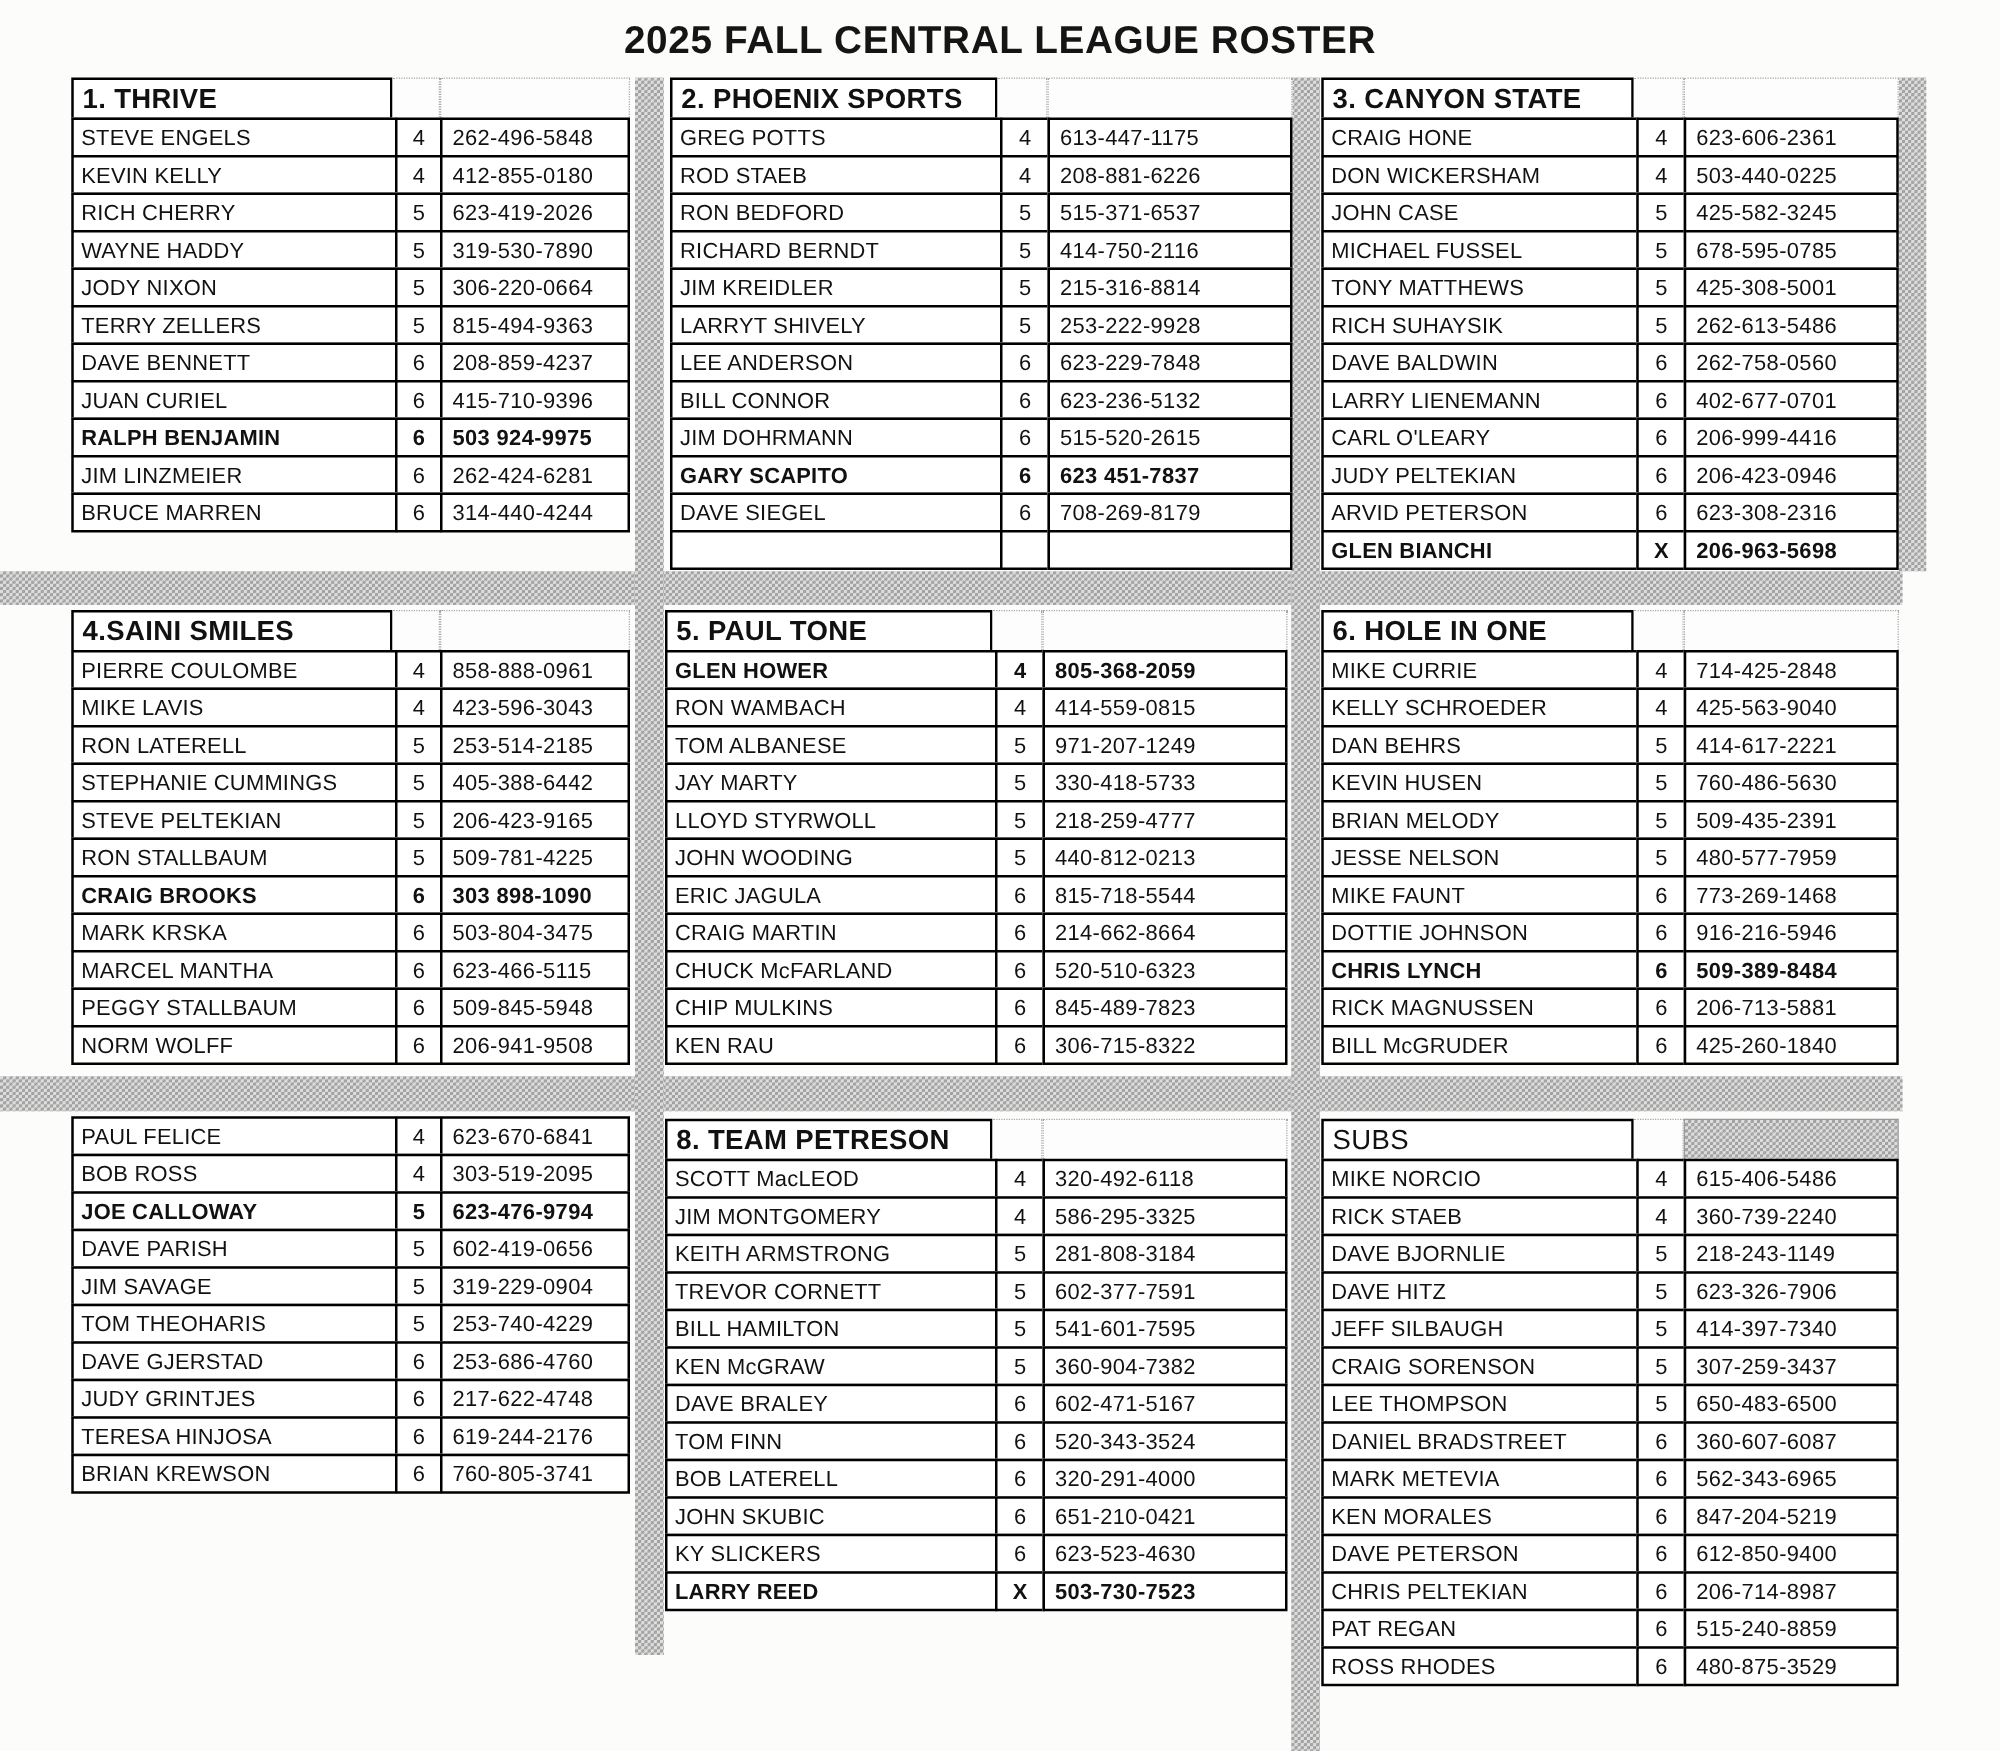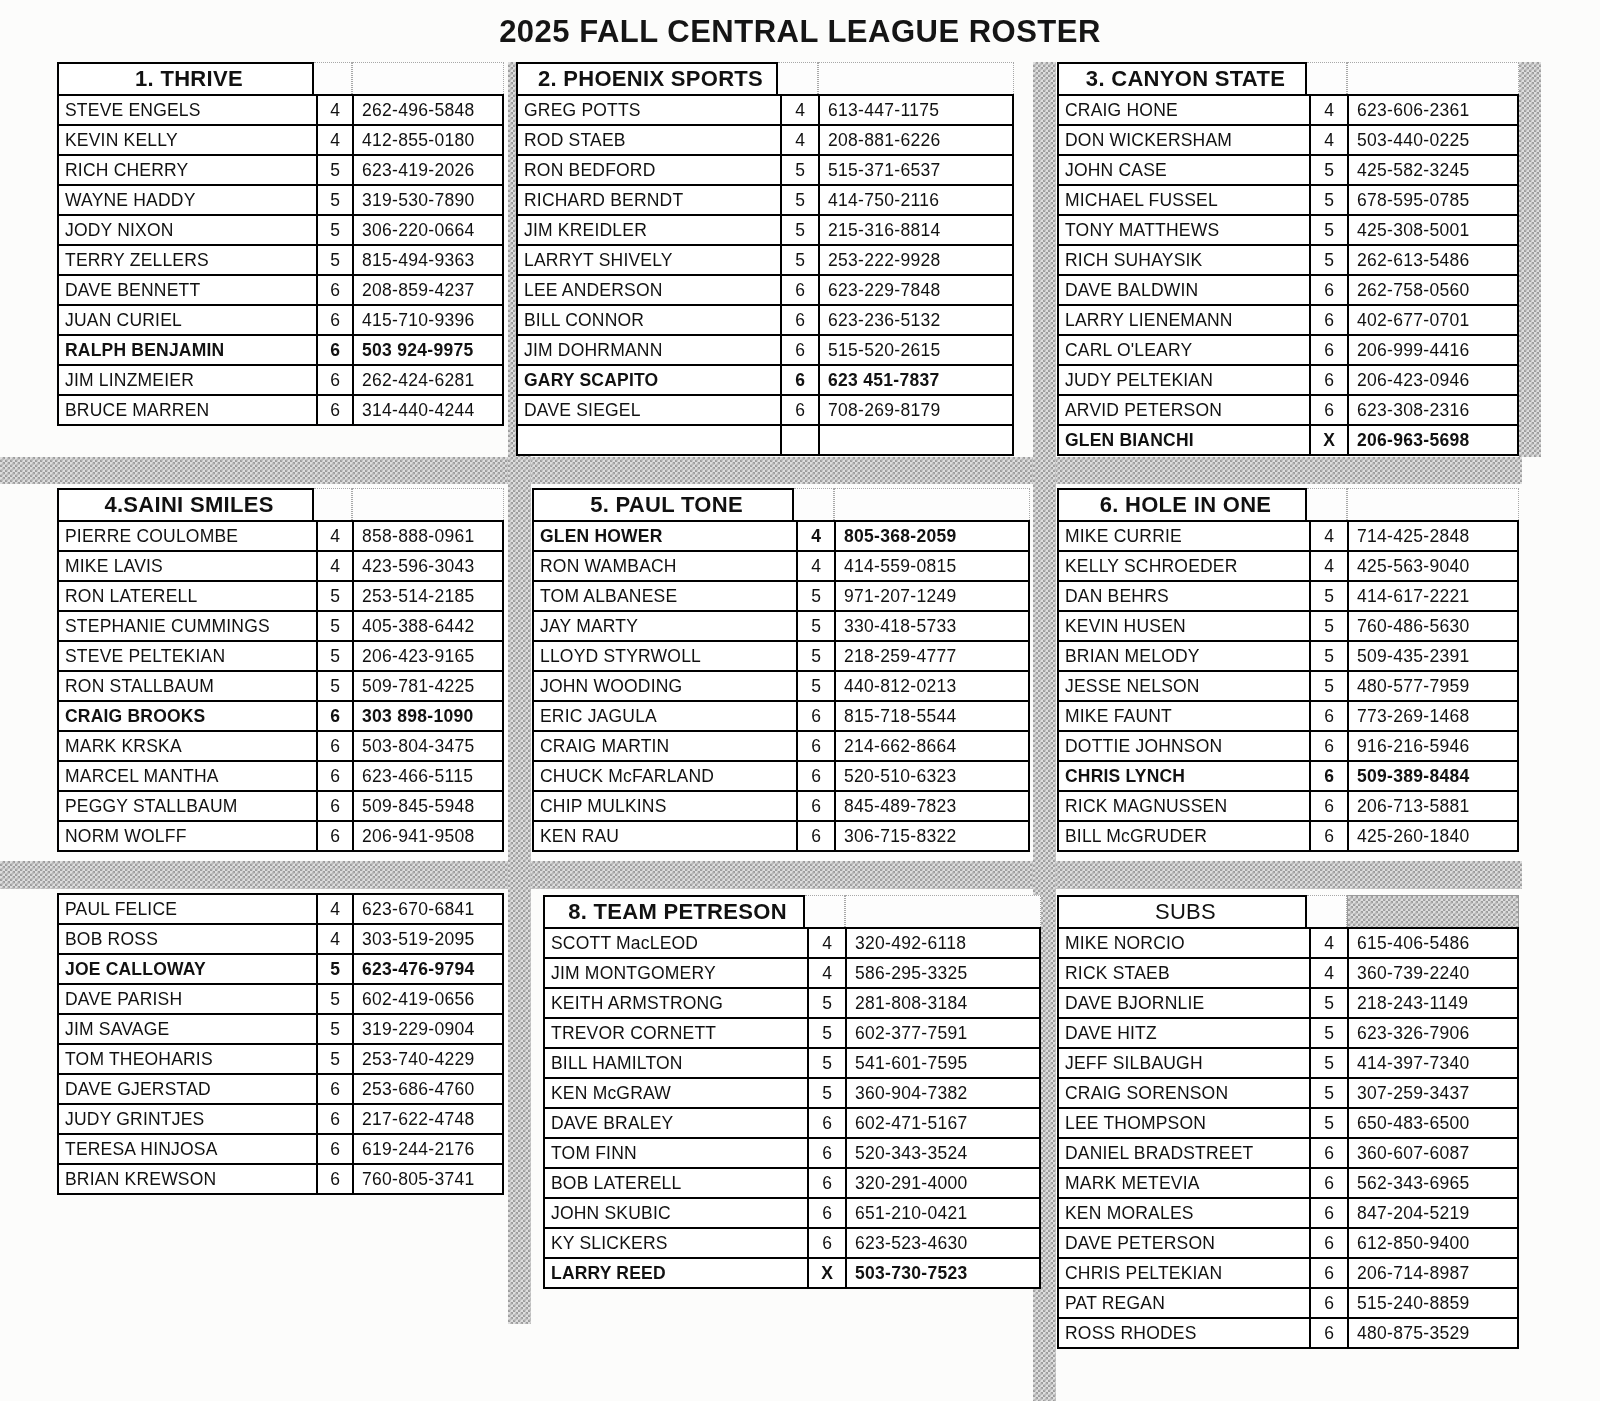--- a/index.html
+++ b/index.html
@@ -24,21 +24,20 @@
     background-size:5px 5px;
     background-position:0 0,2.5px 2.5px;
   }
   .team { position:absolute; }
   .thead { display:flex; height:34px; }
   .c { box-sizing:border-box; overflow:hidden; white-space:nowrap; }
   .hname {
     flex:1; border:2px solid #000; background:#fff;
     font-size:22px; font-weight:bold; line-height:30px; padding-left:7px;
     letter-spacing:0.3px;
-    text-align:center;
   }
   .hname.plain { font-weight:normal; }
   .hnum {
     width:var(--numw); border:1px dotted #a8a8a8; border-left:none; background:#fdfdfd;
   }
   .hphone {
     width:var(--phonew); border:1px dotted #a8a8a8; border-left:1px dotted #a8a8a8; background:#fdfdfd;
   }
   .hphone.shaded {
     border:1px solid #9a9a9a;
@@ -133,21 +132,21 @@
           <div class="c phone">262-424-6281</div>
         </div>
         <div class="trow">
           <div class="c name">BRUCE MARREN</div>
           <div class="c num">6</div>
           <div class="c phone">314-440-4244</div>
         </div>
       </div>
   </div>
 
-  <div class="team" style="left:516px; top:62px; width:498px; --numw:40px; --phonew:196px;">
+  <div class="team" style="left:536px; top:62px; width:498px; --numw:40px; --phonew:196px;">
     <div class="thead">
       <div class="c hname">2. PHOENIX SPORTS</div>
       <div class="c hnum"></div>
       <div class="c hphone"></div>
     </div>
     <div class="tbody">
         <div class="trow">
           <div class="c name">GREG POTTS</div>
           <div class="c num">4</div>
           <div class="c phone">613-447-1175</div>
@@ -523,21 +522,21 @@
           <div class="c phone">619-244-2176</div>
         </div>
         <div class="trow">
           <div class="c name">BRIAN KREWSON</div>
           <div class="c num">6</div>
           <div class="c phone">760-805-3741</div>
         </div>
       </div>
   </div>
 
-  <div class="team" style="left:532px; top:895px; width:498px;padding-left:11px; --numw:40px; --phonew:196px;">
+  <div class="team" style="left:532px; top:895px; width:498px; --numw:40px; --phonew:196px;">
     <div class="thead">
       <div class="c hname">8. TEAM PETRESON</div>
       <div class="c hnum"></div>
       <div class="c hphone"></div>
     </div>
     <div class="tbody">
         <div class="trow">
           <div class="c name">SCOTT MacLEOD</div>
           <div class="c num">4</div>
           <div class="c phone">320-492-6118</div>

